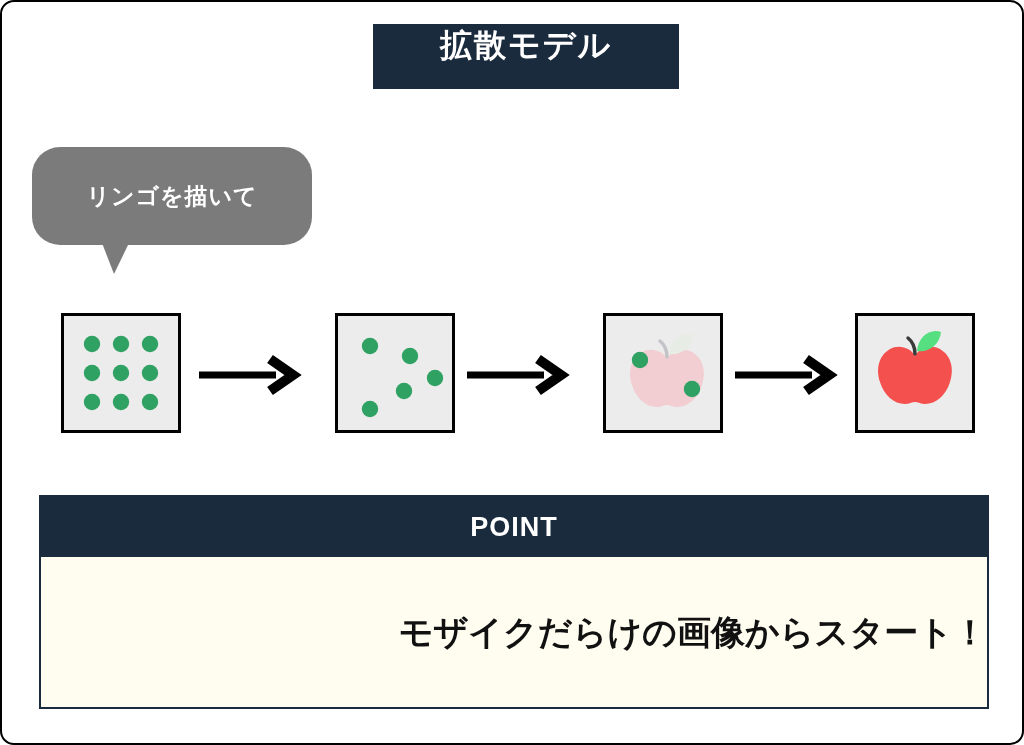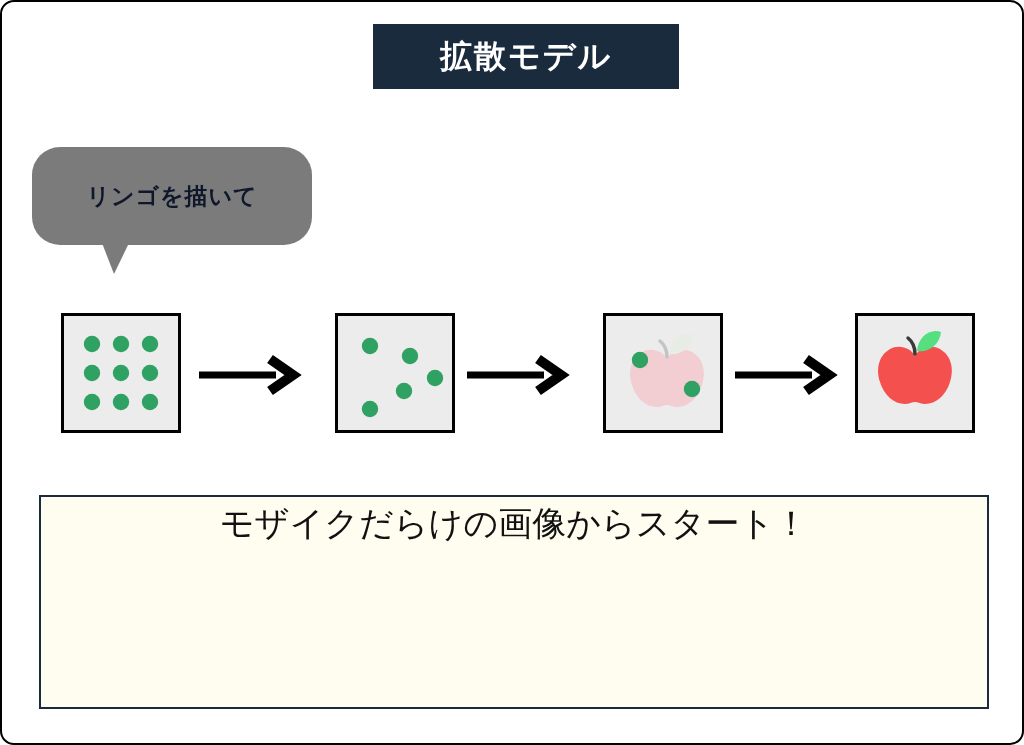--- a/index.html
+++ b/index.html
@@ -16,34 +16,34 @@
     background: #ffffff;
     border: 2px solid #000000;
     border-radius: 14px;
     overflow: hidden;
   }
   .title-box {
     position: absolute;
     left: 371px; top: 22px;
     width: 306px; height: 65px;
     background: #1b2b3e;
-    display: flex; align-items: center; justify-content: center;
+    display: flex; align-items: flex-start; justify-content: center;
     color: #ffffff;
     font-size: 32px;
     font-weight: bold;
     letter-spacing: 2px;
   }
   .bubble {
     position: absolute;
     left: 30px; top: 145px;
     width: 280px; height: 98px;
     background: #7b7b7b;
     border-radius: 28px;
     display: flex; align-items: center; justify-content: center;
-    color: #0f172a;
+    color: #ffffff;
     font-size: 23px;
     font-weight: bold;
     letter-spacing: 1px;
   }
   .bubble-tail {
     position: absolute;
     left: 100px; top: 241px;
     width: 0; height: 0;
     border-top: 31px solid #7b7b7b;
     border-left: 12px solid transparent;
@@ -85,25 +85,26 @@
     display: flex; align-items: center; justify-content: center;
     color: #ffffff;
     font-size: 27px;
     font-weight: bold;
     letter-spacing: 1px;
   }
   .point-body {
     flex: 1;
     background: #fffdf0;
     display: flex;
-    align-items: flex-start;
+    flex-direction: column;
+    align-items: flex-end;
     justify-content: center;
     color: #111111;
     font-size: 34px;
-    font-weight: normal;
+    font-weight: bold;
     line-height: 52px;
     text-align: center;
   }
 </style>
 </head>
 <body>
 
 <div class="canvas">
 
   <div class="title-box">
@@ -174,18 +175,21 @@
         <path d="M57,40 C61,32 73,28 82,33 C94,40 96,54 92,66 C88,79 78,88 67,88
                  C63,88 60,86 57,86 C54,86 51,88 47,88 C36,88 26,79 22,66
                  C18,54 20,40 32,33 C41,28 53,32 57,40 Z" fill="#f4504e"></path>
         <path d="M57,38 C57,31 55,26 50,22" stroke="#3a3a3a" stroke-width="3.5" fill="none" stroke-linecap="round"></path>
         <path d="M59,35 C60,21 72,12 83,16 C82,28 71,37 59,35 Z" fill="#55df80"></path>
       </g>
     </svg>
   </div>
 
   <div class="point-box">
+    <div class="point-header">
+      <span>POINT</span>
+    </div>
     <div class="point-body">
       <span>モザイクだらけの画像からスタート！</span>
     </div>
   </div>
 
 </div>
 
 </body></html>

